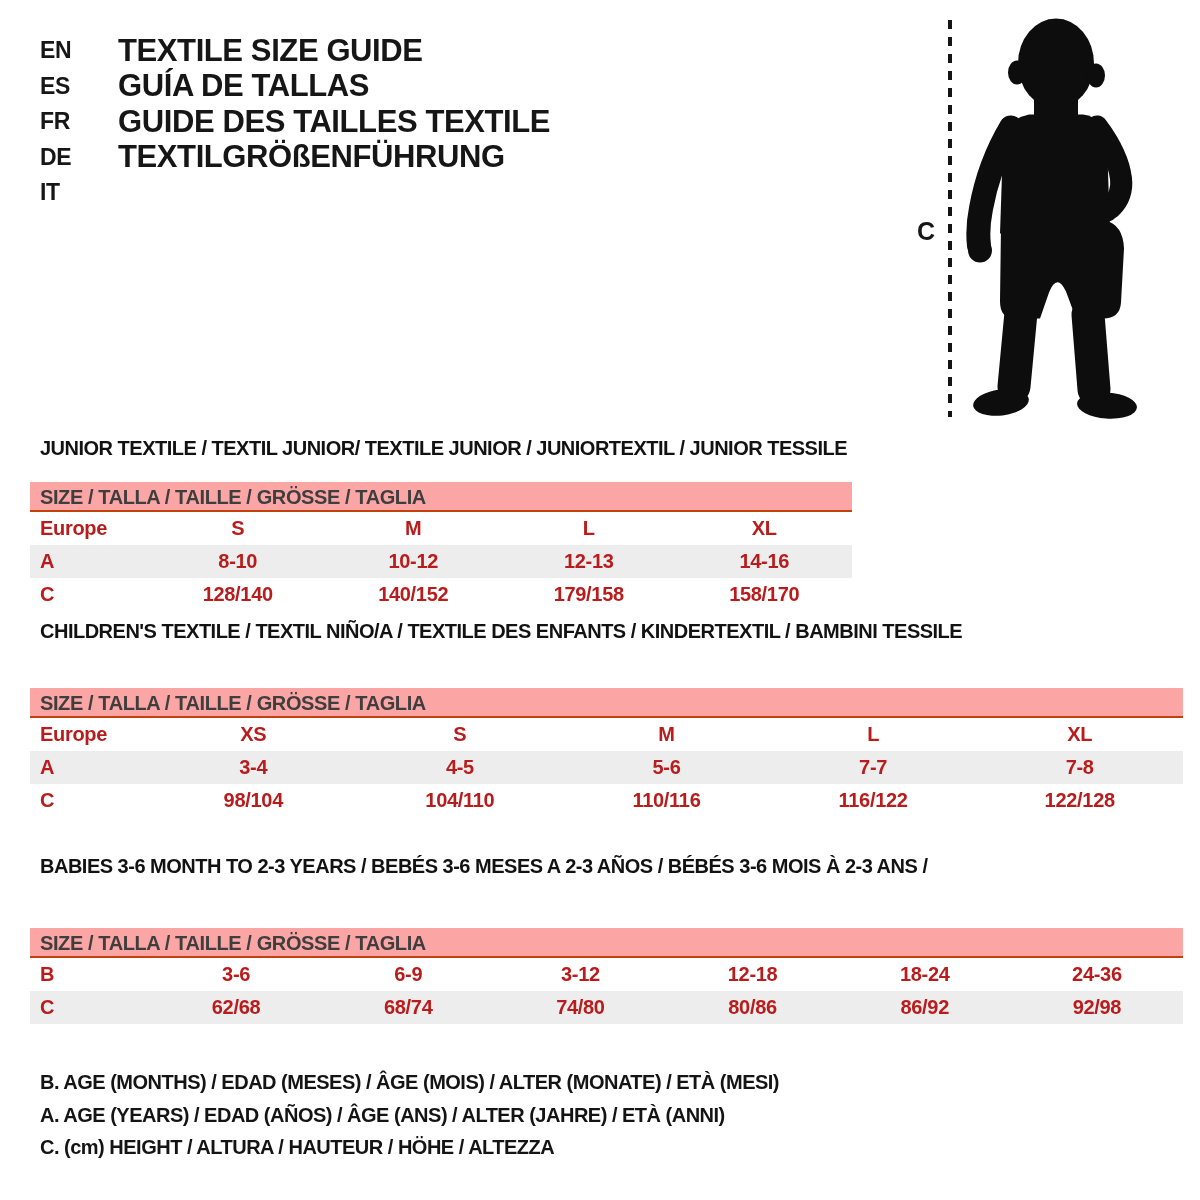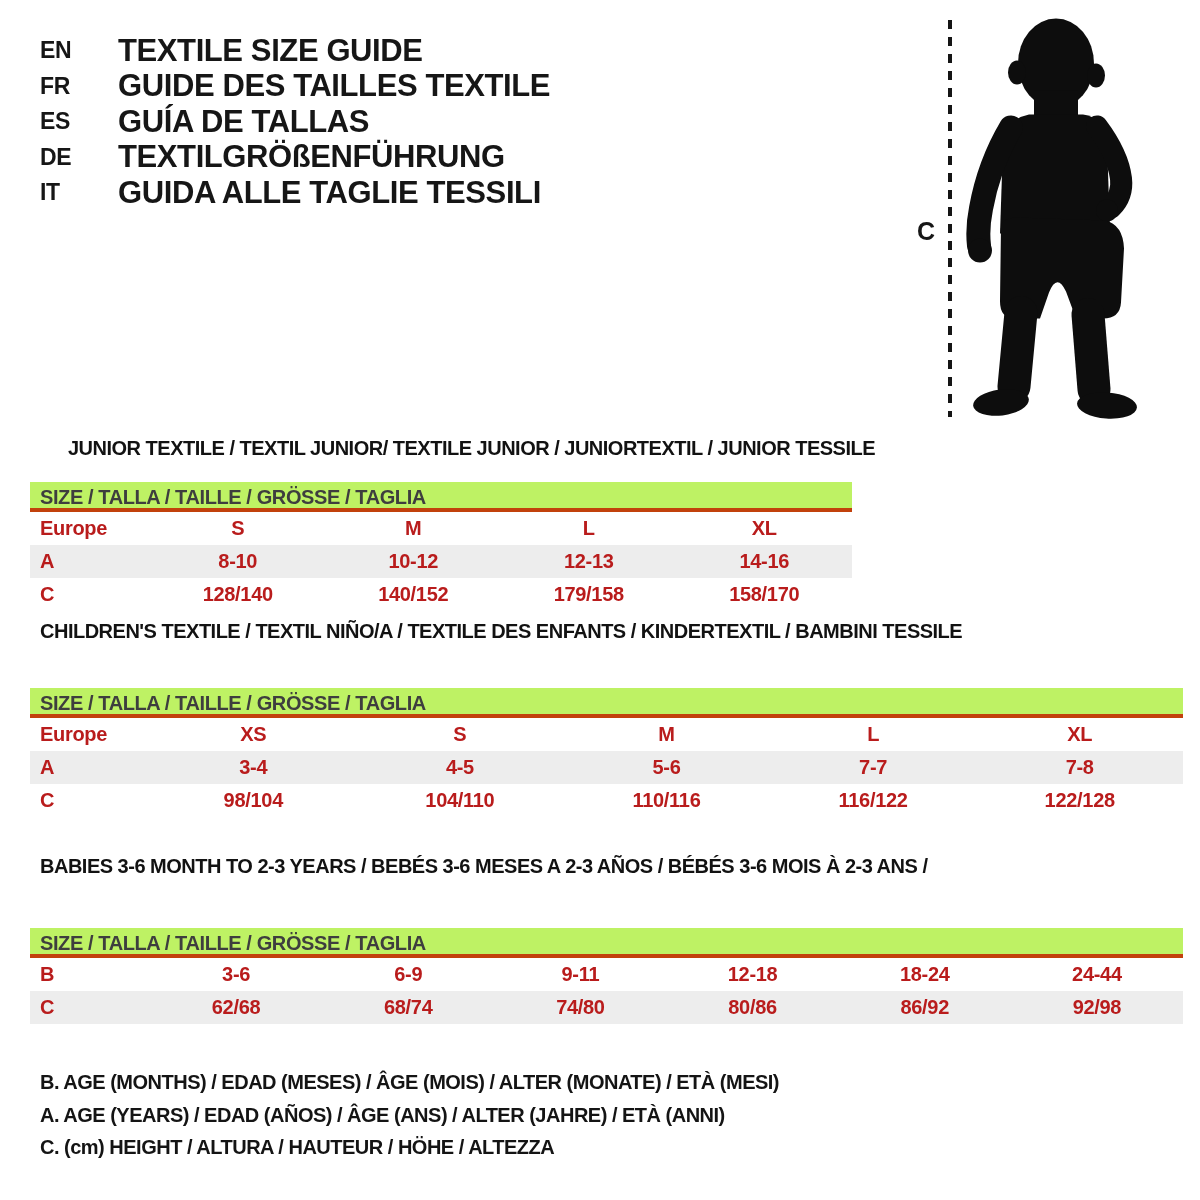--- a/index.html
+++ b/index.html
@@ -22,23 +22,23 @@
   
   .sec-title{
     position:absolute;left:40px;font-size:20px;font-weight:bold;letter-spacing:-0.5px;
     color:#121212;white-space:nowrap;line-height:31px;
   }
   
   .size-table{position:absolute;left:30px;}
   .w-small{width:822px;}
   .w-wide{width:1153px;}
   .tbl-head{
-    background:#bef264;height:30px;line-height:30px;padding-left:10px;
+    background:#fca5a5;height:30px;line-height:30px;padding-left:10px;
     font-size:20px;font-weight:bold;letter-spacing:-0.4px;color:#3e3e3e;
-    border-bottom:4px solid #c2410c;box-sizing:border-box;
+    border-bottom:2px solid #c2410c;box-sizing:border-box;
   }
   .tbl-row{display:grid;height:33px;align-items:center;font-size:20px;font-weight:bold;color:#b91c1c;}
   .t4{grid-template-columns:120px repeat(4,1fr);}
   .t5{grid-template-columns:120px repeat(5,1fr);}
   .t6{grid-template-columns:120px repeat(6,1fr);}
   .shaded{background:#ededed;}
   .cl{padding-left:10px;text-align:left;letter-spacing:-0.3px;}
   .cc{text-align:center;letter-spacing:-0.3px;}
   
   .legend{position:absolute;left:40px;top:1066px;}
@@ -48,34 +48,33 @@
 <body>
 
 <div class="canvas">
 
   <div class="lang-list">
     <div class="lang-row">
       <span class="lang-code">EN</span>
       <span class="lang-title">TEXTILE SIZE GUIDE</span>
     </div>
     <div class="lang-row">
+      <span class="lang-code">ES</span>
+      <span class="lang-title">GUÍA DE TALLAS</span>
+    </div>
+    <div class="lang-row">
       <span class="lang-code">FR</span>
       <span class="lang-title">GUIDE DES TAILLES TEXTILE</span>
-    </div>
-    <div class="lang-row">
-      <span class="lang-code">ES</span>
-      <span class="lang-title">GUÍA DE TALLAS</span>
     </div>
     <div class="lang-row">
       <span class="lang-code">DE</span>
       <span class="lang-title">TEXTILGRÖßENFÜHRUNG</span>
     </div>
     <div class="lang-row">
       <span class="lang-code">IT</span>
-      <span class="lang-title">GUIDA ALLE TAGLIE TESSILI</span>
     </div>
   </div>
 
   <div class="measure-line"></div>
   <div class="measure-label">C</div>
   <svg class="toddler" viewBox="0 0 195 405" aria-hidden="true">
     <g fill="#0d0d0d" stroke="none">
       <ellipse cx="101" cy="49" rx="38" ry="45"></ellipse>
       <ellipse cx="62" cy="58" rx="9" ry="12"></ellipse>
       <ellipse cx="141" cy="61" rx="9" ry="12"></ellipse>
@@ -86,21 +85,21 @@
       <path d="M142,112 Q163,140 166,164 Q168,181 156,193" stroke="#0d0d0d" stroke-width="22" fill="none" stroke-linecap="round"></path>
       <circle cx="152" cy="196" r="11"></circle>
       <path d="M46,212 Q46,204 62,203 L150,206 Q168,210 169,234 L166,288 Q165,304 148,304 L121,304 L111,277 Q102,258 94,278 L85,304 L60,304 Q45,304 45,287 Z"></path>
       <path d="M66,298 L59,372" stroke="#0d0d0d" stroke-width="33" fill="none" stroke-linecap="round"></path>
       <path d="M133,300 L139,375" stroke="#0d0d0d" stroke-width="33" fill="none" stroke-linecap="round"></path>
       <ellipse cx="46" cy="388" rx="28" ry="13" transform="rotate(-7 46 388)"></ellipse>
       <ellipse cx="152" cy="391" rx="30" ry="13" transform="rotate(4 152 391)"></ellipse>
     </g>
   </svg>
 
-  <div class="sec-title" style="top:433px;margin-left:28px;">JUNIOR TEXTILE / TEXTIL JUNIOR/ TEXTILE JUNIOR / JUNIORTEXTIL / JUNIOR TESSILE</div>
+  <div class="sec-title" style="top:433px;">JUNIOR TEXTILE / TEXTIL JUNIOR/ TEXTILE JUNIOR / JUNIORTEXTIL / JUNIOR TESSILE</div>
   <div class="size-table w-small" style="top:482px;">
     <div class="tbl-head">SIZE / TALLA / TAILLE / GRÖSSE / TAGLIA</div>
     <div class="tbl-row t4">
       <span class="cl">Europe</span>
       <span class="cc">S</span>
       <span class="cc">M</span>
       <span class="cc">L</span>
       <span class="cc">XL</span>
     </div>
     <div class="tbl-row t4 shaded">
@@ -150,24 +149,24 @@
 
   <div class="sec-title" style="top:851px;">
     <div>BABIES 3-6 MONTH TO 2-3 YEARS / BEBÉS 3-6 MESES A 2-3 AÑOS / BÉBÉS 3-6 MOIS À 2-3 ANS /</div>
   </div>
   <div class="size-table w-wide" style="top:928px;">
     <div class="tbl-head">SIZE / TALLA / TAILLE / GRÖSSE / TAGLIA</div>
     <div class="tbl-row t6">
       <span class="cl">B</span>
       <span class="cc">3-6</span>
       <span class="cc">6-9</span>
-      <span class="cc">9-11</span>
+      <span class="cc">3-12</span>
       <span class="cc">12-18</span>
       <span class="cc">18-24</span>
-      <span class="cc">24-44</span>
+      <span class="cc">24-36</span>
     </div>
     <div class="tbl-row t6 shaded">
       <span class="cl">C</span>
       <span class="cc">62/68</span>
       <span class="cc">68/74</span>
       <span class="cc">74/80</span>
       <span class="cc">80/86</span>
       <span class="cc">86/92</span>
       <span class="cc">92/98</span>
     </div>

